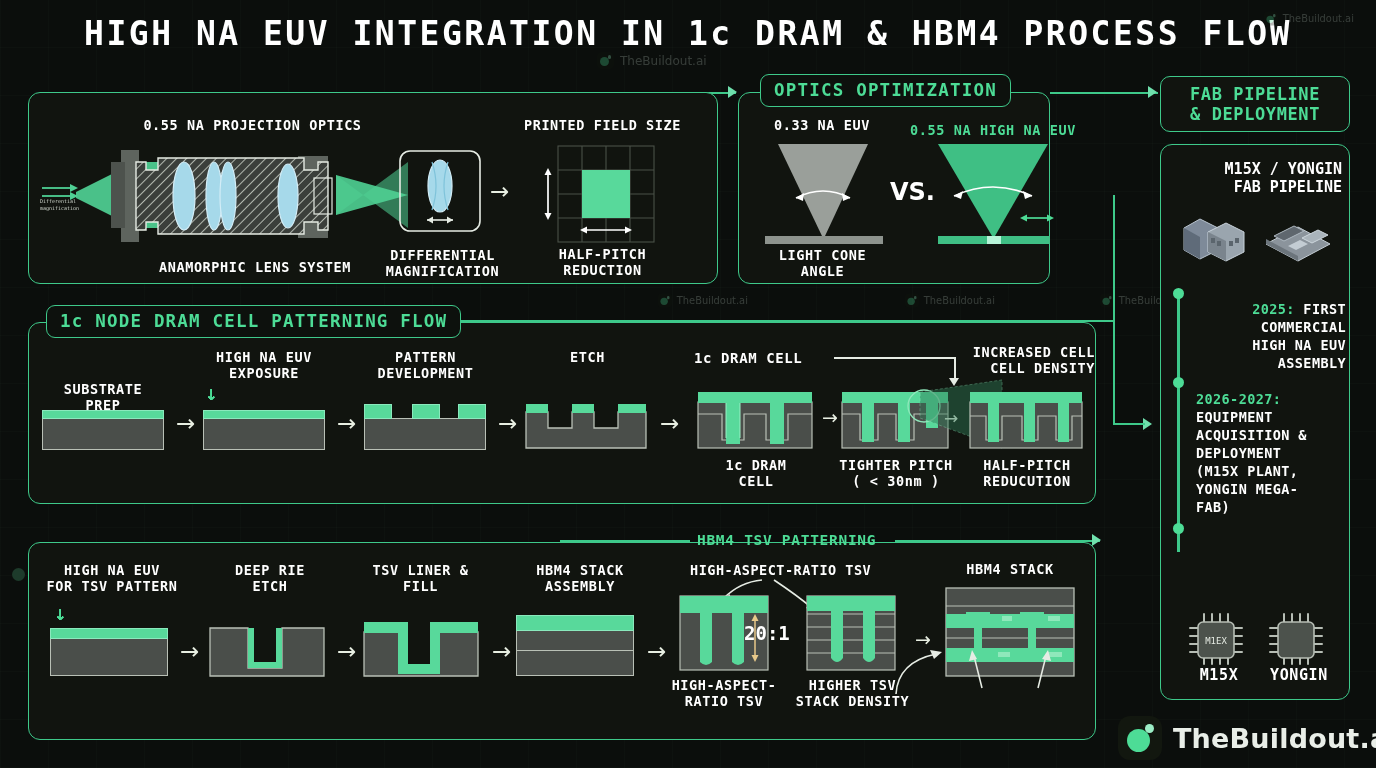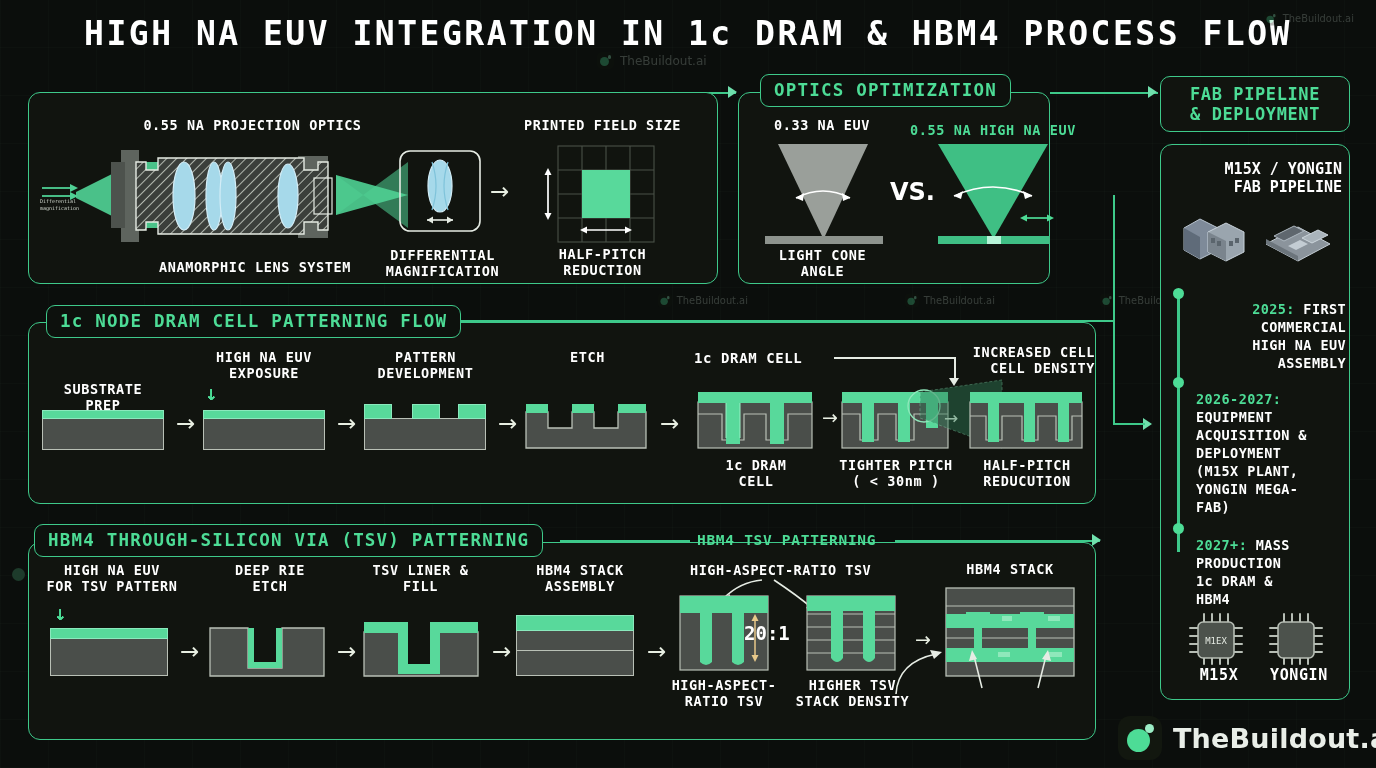--- a/index.html
+++ b/index.html
@@ -283,26 +283,20 @@
     <b>2026-2027:</b><span>
 EQUIPMENT
 ACQUISITION &amp;
 DEPLOYMENT
 (M15X PLANT,
 YONGIN MEGA-
 FAB)</span>
   </div>
 
   <div class="abs tl-dot" style="left:1173px; top:523px;"></div>
-  <div class="abs tl-txt" style="left:1196px; top:519px; width:150px;">
-    <b>2027+:</b><span> MASS
-PRODUCTION
-1c DRAM &amp;
-HBM4</span>
-  </div>
 
   <svg class="abs" style="left:1186px; top:610px;" width="66" height="58">
     <g stroke="#b6bdb4" stroke-width="2" stroke-linecap="round">
       <line x1="18" y1="4" x2="18" y2="12"></line>
         <line x1="26" y1="4" x2="26" y2="12"></line>
       <line x1="34" y1="4" x2="34" y2="12"></line>
         <line x1="42" y1="4" x2="42" y2="12"></line>
       <line x1="18" y1="46" x2="18" y2="54"></line>
         <line x1="26" y1="46" x2="26" y2="54"></line>
       <line x1="34" y1="46" x2="34" y2="54"></line>
@@ -427,21 +421,20 @@
     <path d="M2,28 L18,28 L18,52 L34,52 L34,28 L54,28 L54,52 L70,52 L70,28 L88,28 L88,52 L104,52 L104,28 L114,28" fill="none" stroke="#b9c0b6" stroke-width="1.2"></path>
     <rect x="2" y="4" width="112" height="11" fill="#58d99b"></rect>
     <path d="M20,4 L31,4 L31,54 L20,54 Z" fill="#58d99b"></path>
     <path d="M56,4 L67,4 L67,54 L56,54 Z" fill="#58d99b"></path>
     <path d="M90,4 L101,4 L101,54 L90,54 Z" fill="#58d99b"></path>
   </svg>
   <div class="lab" style="left:962px; top:458px; width:130px;">HALF-PITCH
 REDUCUTION</div>
 
   <div class="abs panel" style="left:28px; top:542px; width:1068px; height:198px;"></div>
-  <div class="ptitle" style="left:34px; top:524px;">HBM4 THROUGH-SILICON VIA (TSV) PATTERNING</div>
   <div class="abs" style="left:697px; top:532px; color:#4ddc96; font-size:14.5px; font-weight:bold; letter-spacing:.7px;">HBM4 TSV PATTERNING</div>
 
   <div class="lab" style="left:32px; top:563px; width:160px;">HIGH NA EUV
 FOR TSV PATTERN</div>
   <div class="abs" style="left:54px; top:608px; width:112px; display:flex; justify-content:space-between;">
     <span class="dn">↓</span>
       <span class="dn">↓</span>
       <span class="dn">↓</span>
     <span class="dn">↓</span>
       <span class="dn">↓</span>

